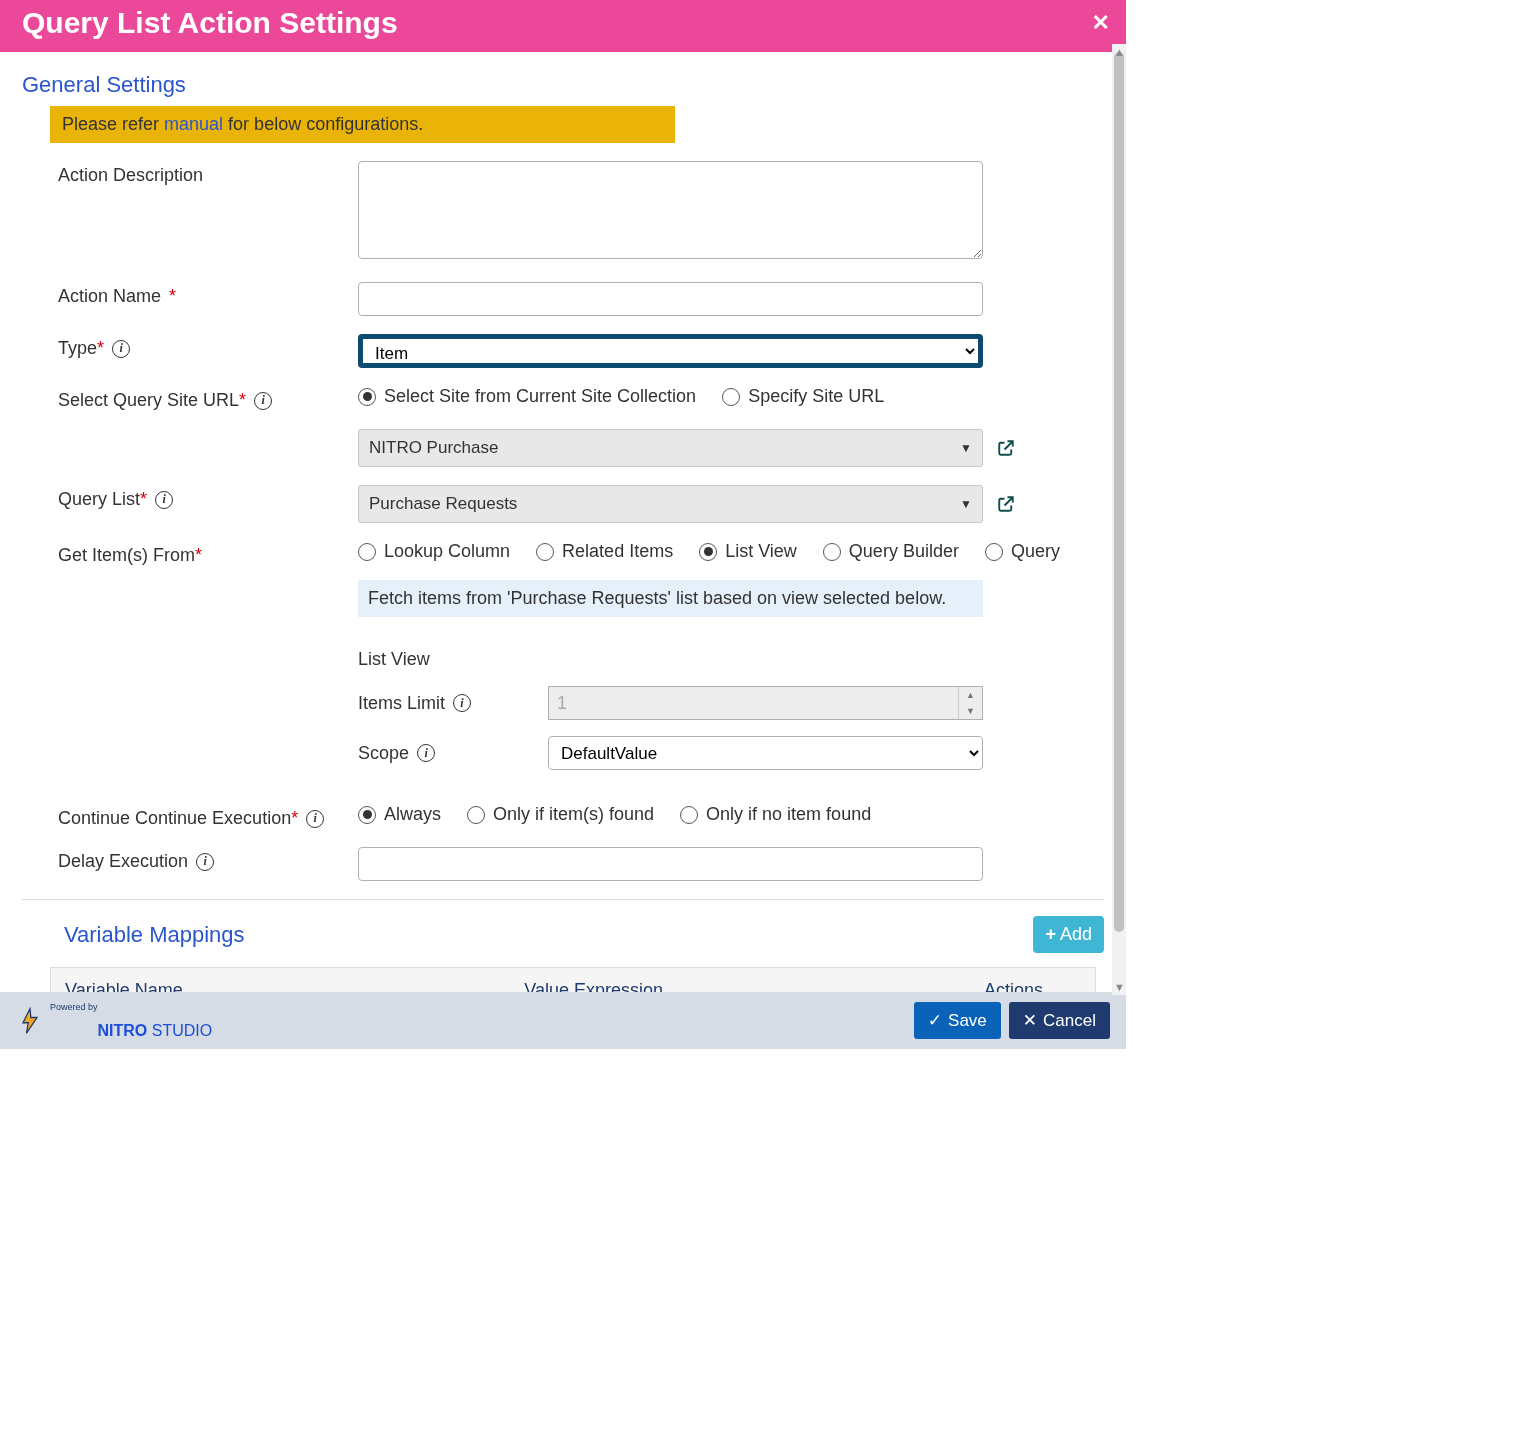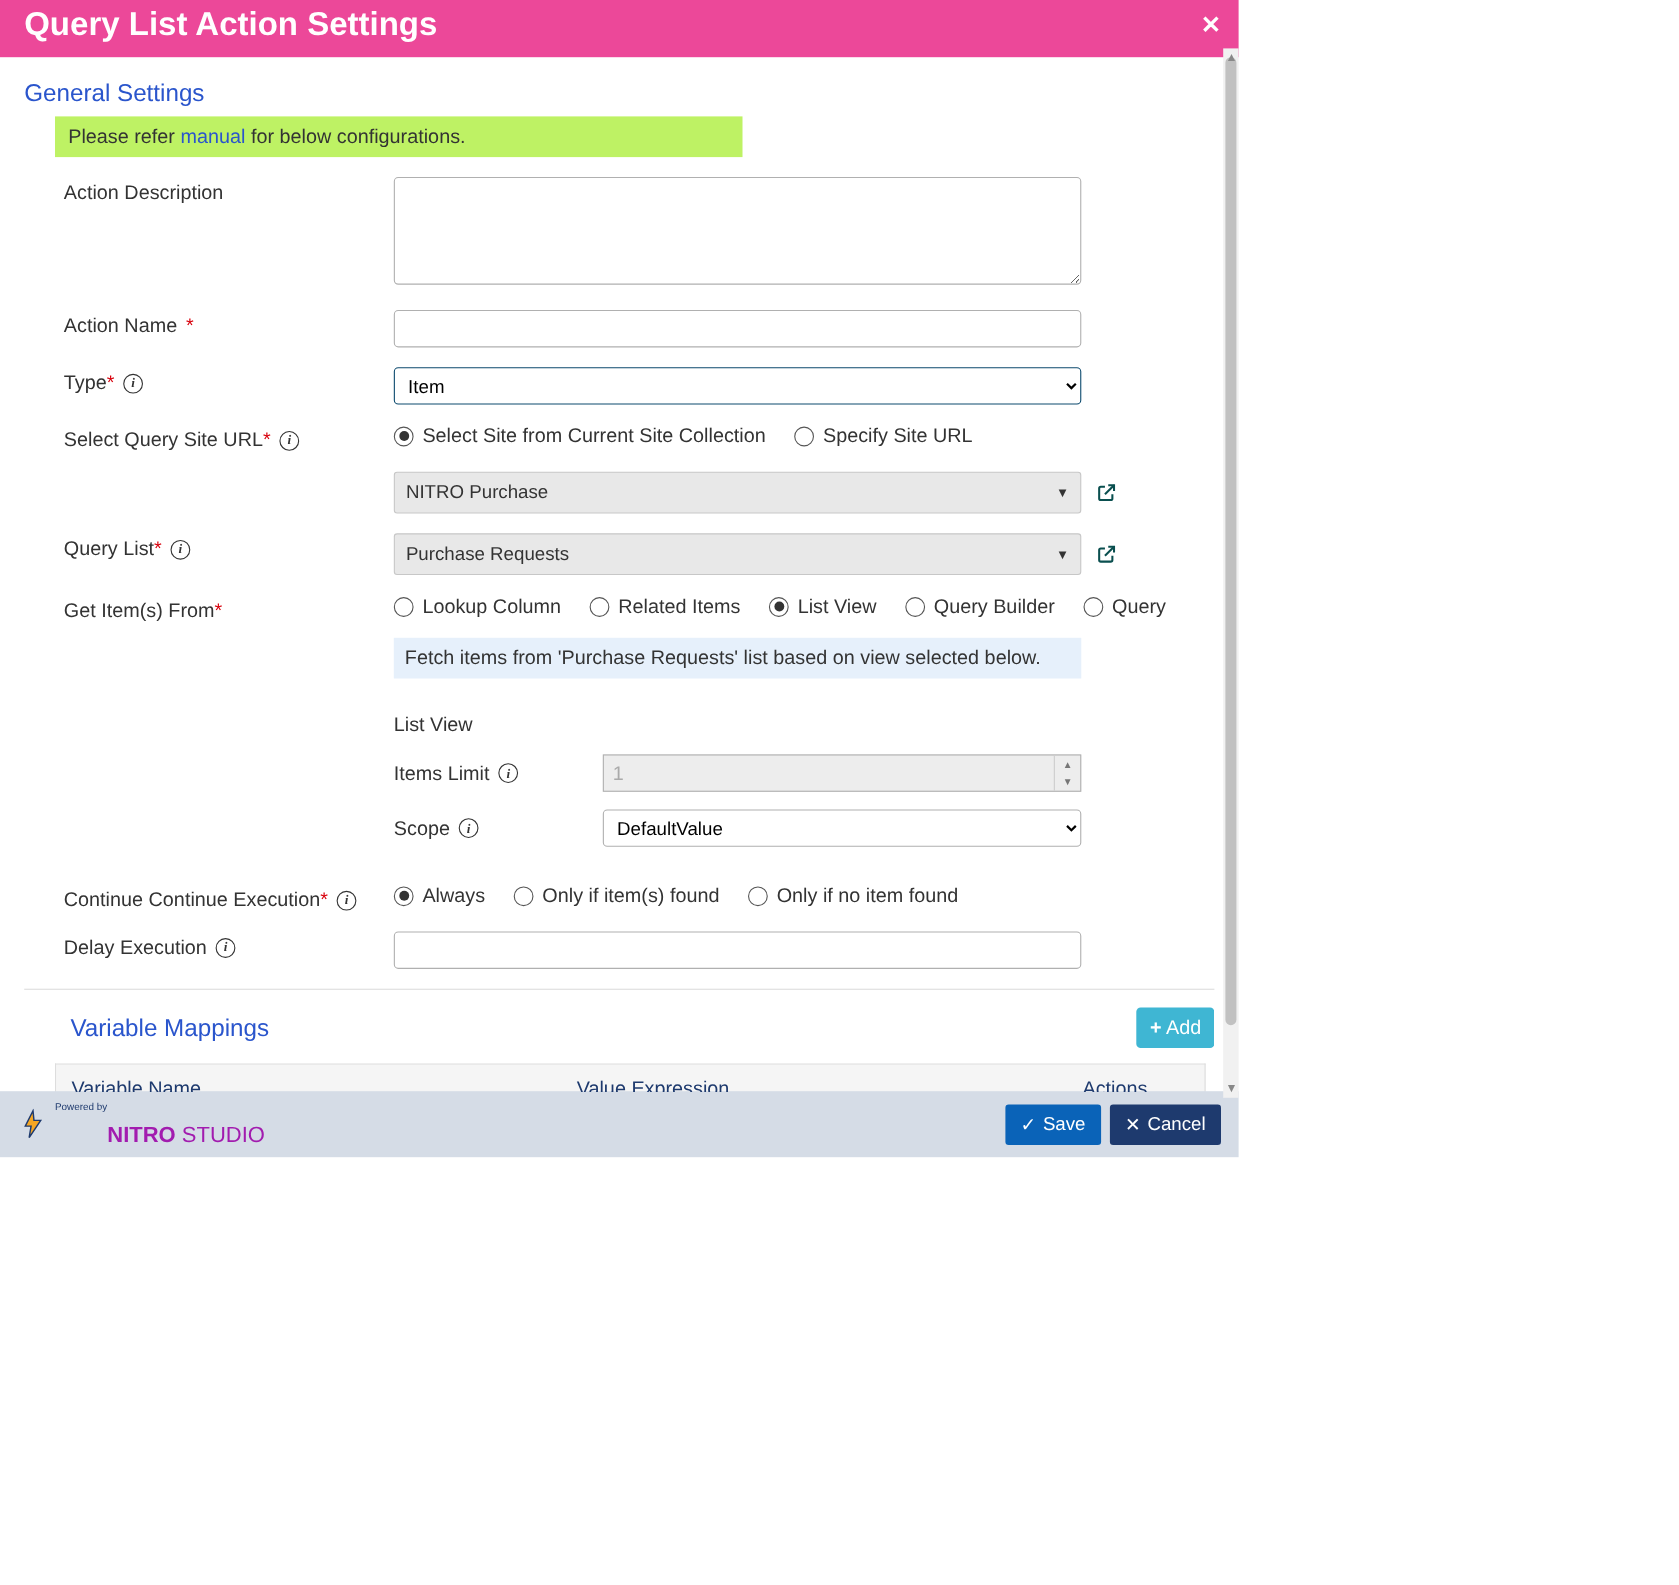--- a/index.html
+++ b/index.html
@@ -3,30 +3,30 @@
 <meta charset="utf-8">
 <style>
   * { box-sizing: border-box; margin: 0; padding: 0; }
   body { font-family: Arial, Helvetica, sans-serif; font-size: 18px; color: #333; background: #fff; }
   .dialog { width: 1126px; background: #fff; position: relative; }
   .header { background: #ec4899; color: #fff; padding: 6px 16px 12px 22px; display: flex; justify-content: space-between; align-items: center; }
   .header h1 { font-size: 30px; font-weight: 600; }
   .close-x { font-size: 22px; cursor: pointer; font-weight: bold;}
   .body { padding: 20px 22px 0 22px; height: 940px; overflow-y: auto; }
   .section-title { color: #2a55cc; font-size: 22px; font-weight: 400; margin-bottom: 8px; }
-  .hint-bar { background: #bef264; padding: 8px 12px; font-size: 18px; margin-left: 28px; margin-bottom: 18px; width: 625px; color:#333;}
+  .hint-bar { background: #eab308; padding: 8px 12px; font-size: 18px; margin-left: 28px; margin-bottom: 18px; width: 625px; color:#333;}
   .hint-bar a { color: #2a55cc; text-decoration: none; }
   .form-row { display: flex; align-items: flex-start; margin-bottom: 18px; padding-left: 36px; }
   .form-label { width: 300px; font-size: 18px; color: #333; padding-top: 4px; display:flex; align-items:center; gap:8px;}
   .req { color: #d8000c; }
   .info-icon { display: inline-flex; width: 18px; height: 18px; border: 1.5px solid #333; border-radius: 50%; align-items: center; justify-content: center; font-size: 12px; font-style: italic; font-family: 'Times New Roman', serif; font-weight: bold; cursor: default; }
   .form-control { flex: 1; }
   .text-input { width: 625px; height: 34px; border: 1px solid #b0b0b0; border-radius: 4px; padding: 4px 8px; font-size: 16px; }
   .textarea { width: 625px; height: 98px; border: 1px solid #b0b0b0; border-radius: 4px; padding: 4px 8px; font-size: 16px; resize: both; }
-  .select { width: 625px; height: 34px; border: 1px solid #0c4a6e; border-radius: 4px; padding: 4px 8px; font-size: 17px; background: #fff; }
+  .select { width: 625px; height: 34px; border: 5px solid #0c4a6e; border-radius: 4px; padding: 4px 8px; font-size: 17px; background: #fff; }
   .select-grey { width: 625px; height: 38px; border: 1px solid #c7c7c7; border-radius: 3px; padding: 6px 10px; font-size: 17px; background: #e8e8e8; display:flex; justify-content:space-between; align-items:center; cursor:pointer;}
   .select-grey .caret { font-size: 12px;}
   .radio-row { display:flex; gap:26px; flex-wrap:wrap;}
   .radio-item { display:flex; align-items:center; gap:8px; font-size:18px; cursor:pointer;}
   .radio-circle { width:18px; height:18px; border:1.5px solid #555; border-radius:50%; display:flex; align-items:center; justify-content:center;}
   .radio-circle.checked::after { content:''; width:9px; height:9px; background:#333; border-radius:50%;}
   .popout-icon { display:inline-block; width:18px; height:18px; margin-left:14px; cursor:pointer; color:#0a4f4f;}
   .fetch-hint { background:#e6f0fb; padding:8px 10px; font-size:18px; width:625px; margin-bottom:32px;}
   .sub-row { display:flex; align-items:center; margin-bottom:16px;}
   .sub-label { width:190px; font-size:18px; display:flex; align-items:center; gap:8px;}
@@ -38,21 +38,21 @@
   .divider { border:none; border-top:1px solid #ddd; margin:10px 0 16px 0;}
   .vm-header { display:flex; justify-content:space-between; align-items:center; margin-bottom:14px;}
   .add-btn { background:#3fb6d3; color:#fff; border:none; border-radius:4px; padding:8px 12px; font-size:18px; cursor:pointer; display:flex; align-items:center; gap:4px;}
   .table { width: calc(100% - 36px); margin-left:28px; border:1px solid #ddd; border-collapse:collapse;}
   .table th { background:#f5f5f5; color:#1e3a6e; font-weight:500; text-align:left; padding:12px 14px; border-bottom:1px solid #ddd; font-size:18px;}
   .footer { background:#d5dce6; padding:10px 16px; display:flex; justify-content:space-between; align-items:center; margin-top:0;}
   .logo-wrap { display:flex; align-items:center; gap:6px;}
   .logo-icon { width:28px; height:28px; }
   .logo-text { display:flex; line-height:1;}
   .logo-text .pow { font-size:9px; color:#1e3a6e;}
-  .logo-text .main { font-size:20px; color:#a21caf; font-weight:400;margin-top:20px;}
+  .logo-text .main { font-size:16px; color:#1d4ed8; font-weight:400;margin-top:20px;}
   .logo-text .main b { font-weight:800;}
   .footer-btns { display:flex; gap:8px;}
   .btn-save { background:#0a63b8; color:#fff; border:none; border-radius:3px; padding:8px 14px; font-size:17px; cursor:pointer; display:flex; align-items:center; gap:6px;}
   .btn-cancel { background:#1e3a6e; color:#fff; border:none; border-radius:3px; padding:8px 14px; font-size:17px; cursor:pointer; display:flex; align-items:center; gap:6px;}
   
   .dialog::after { content:''; position:absolute; right:0; top:44px; bottom:54px; width:14px; background:#f1f1f1;}
   .scroll-thumb { position:absolute; right:2px; top:52px; width:10px; height:880px; background:#c1c1c1; border-radius:5px; z-index:2;}
   .scroll-arrow-top { position:absolute; right:1px; top:46px; font-size:11px; color:#888; z-index:2;}
   .scroll-arrow-bot { position:absolute; right:1px; bottom:56px; font-size:11px; color:#888; z-index:2;}
   .with-icon-row { display:flex; align-items:center;}

